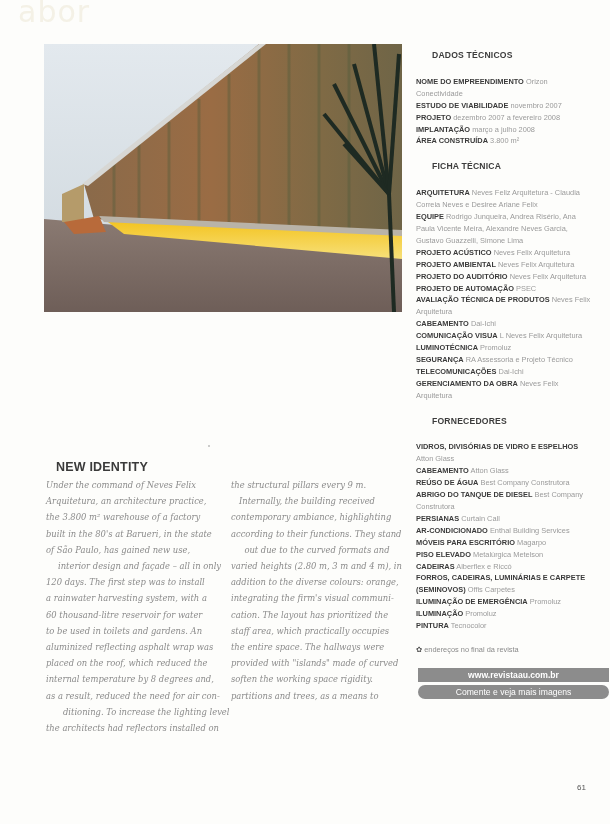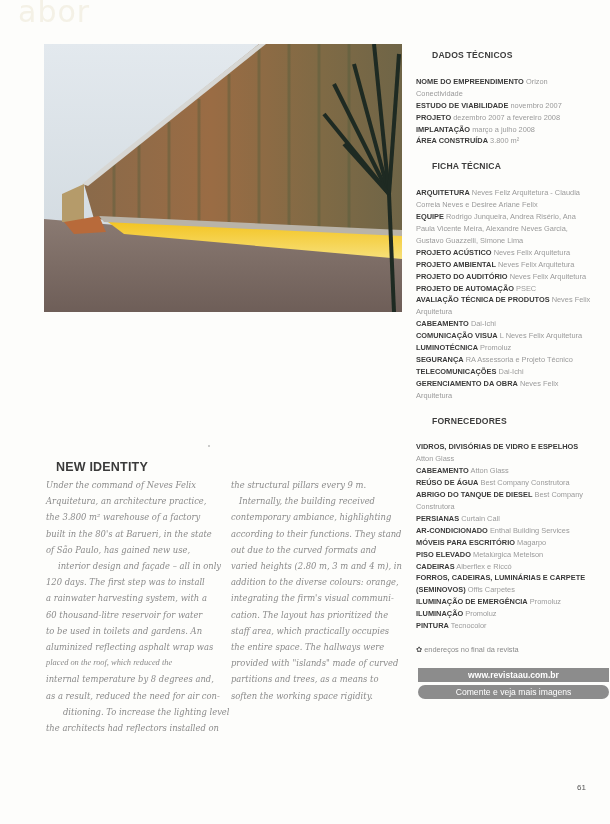--- a/index.html
+++ b/index.html
@@ -162,36 +162,36 @@
     <span class="line" style="white-space: pre;">Arquitetura, an architecture practice,</span>
     <span class="line" style="white-space: pre;">the 3.800 m² warehouse of a factory</span>
     <span class="line" style="white-space: pre;">built in the 80's at Barueri, in the state</span>
     <span class="line" style="white-space: pre;">of São Paulo, has gained new use,</span>
     <span class="line" style="white-space: pre; margin-left: 12px;">interior design and façade – all in only</span>
     <span class="line" style="white-space: pre;">120 days. The first step was to install</span>
     <span class="line" style="white-space: pre;">a rainwater harvesting system, with a</span>
     <span class="line" style="white-space: pre;">60 thousand-litre reservoir for water</span>
     <span class="line" style="white-space: pre;">to be used in toilets and gardens. An</span>
     <span class="line" style="white-space: pre;">aluminized reflecting asphalt wrap was</span>
-    <span class="line" style="white-space: pre; font-family: Liberation Serif, serif;">placed on the roof, which reduced the</span>
+    <span class="line" style="white-space: pre;">placed on the roof, which reduced the</span>
     <span class="line" style="white-space: pre;">internal temperature by 8 degrees and,</span>
     <span class="line" style="white-space: pre;">as a result, reduced the need for air con-</span>
     <span class="line" style="white-space: pre; margin-left: 17px;">ditioning. To increase the lighting level</span>
     <span class="line" style="white-space: pre;">the architects had reflectors installed on</span>
   </div>
 <div class="body-col c2">
     <span class="line" style="white-space: pre;">the structural pillars every 9 m.</span>
     <span class="line" style="white-space: pre;">   Internally, the building received</span>
     <span class="line" style="white-space: pre;">contemporary ambiance, highlighting</span>
     <span class="line" style="white-space: pre;">according to their functions. They stand</span>
-    <span class="line" style="white-space: pre;">out due to the curved formats and</span>
+    <span class="line" style="white-space: pre; text-align: center;">out due to the curved formats and</span>
     <span class="line" style="white-space: pre;">varied heights (2.80 m, 3 m and 4 m), in</span>
     <span class="line" style="white-space: pre;">addition to the diverse colours: orange,</span>
     <span class="line" style="white-space: pre;">integrating the firm's visual communi-</span>
     <span class="line" style="white-space: pre;">cation. The layout has prioritized the</span>
     <span class="line" style="white-space: pre;">staff area, which practically occupies</span>
     <span class="line" style="white-space: pre;">the entire space. The hallways were</span>
     <span class="line" style="white-space: pre;">provided with "islands" made of curved</span>
+    <span class="line" style="white-space: pre;">soften the working space rigidity.</span>
     <span class="line" style="white-space: pre;">partitions and trees, as a means to</span>
-    <span class="line" style="white-space: pre;">soften the working space rigidity.</span>
   </div>
 
 <div class="page-num">61</div>
 
 </body></html>

